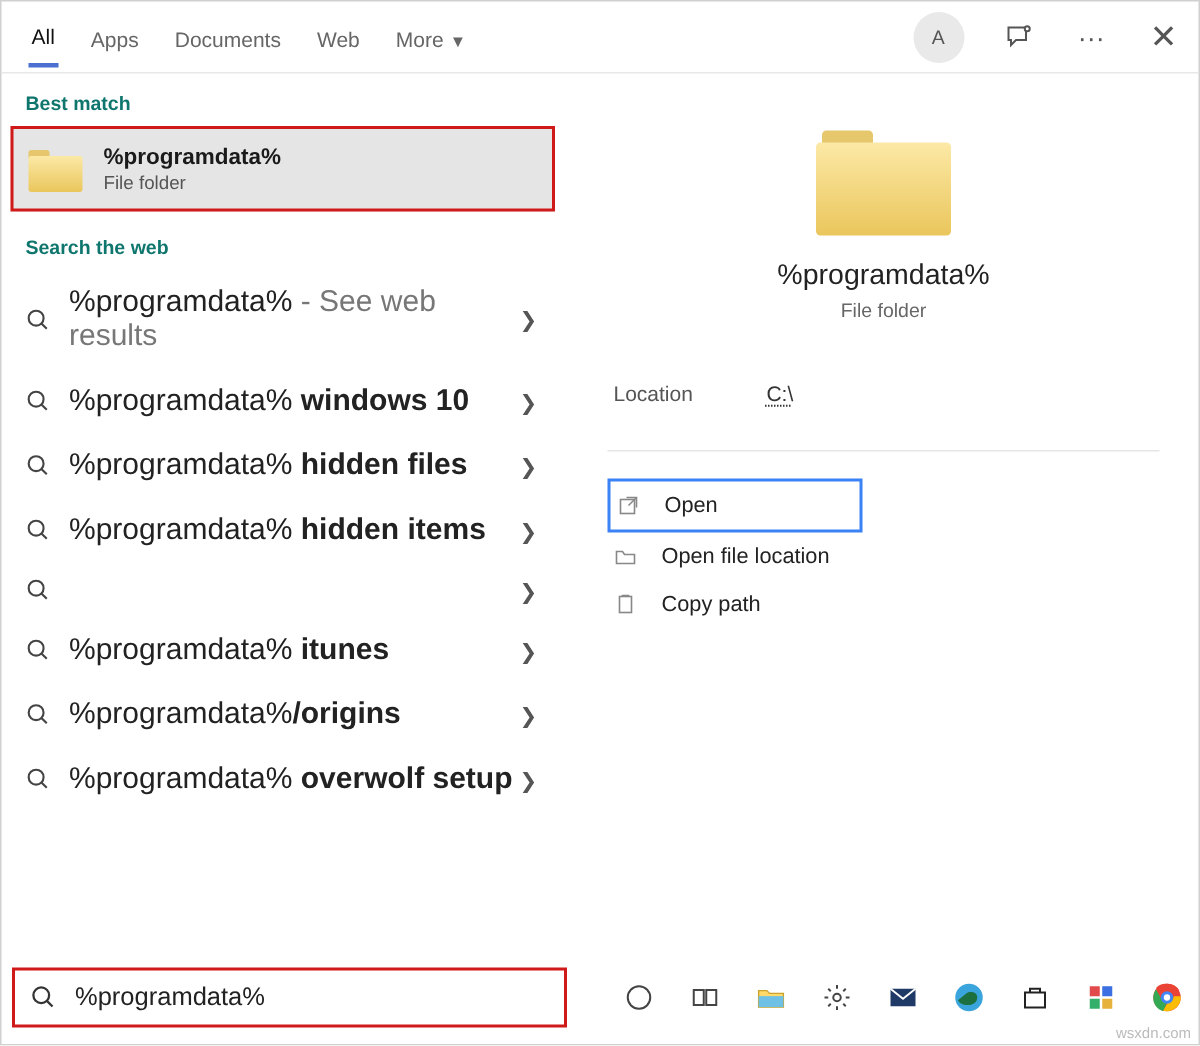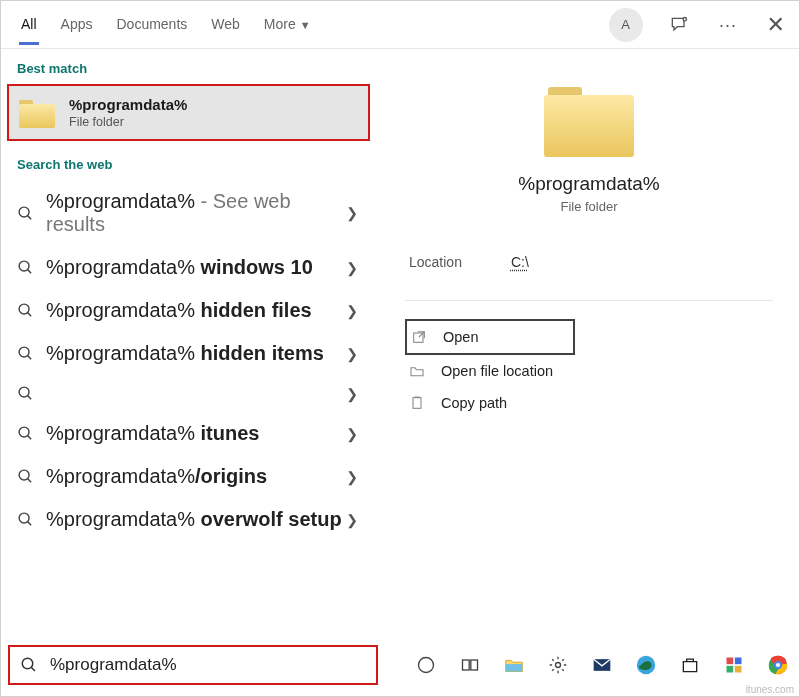--- a/index.html
+++ b/index.html
@@ -20,21 +20,21 @@
     height: 100%;
     border: 1px solid #d0d0d0;
   }
   .header {
     display: flex;
     align-items: center;
     height: 48px;
     padding: 0 10px 0 18px;
     border-bottom: 1px solid #e8e8e8;
   }
-  .tabs { display: flex; gap: 20px; flex: 1; }
+  .tabs { display: flex; gap: 20px; flex: 1; align-items: center; }
   .tab { color: #666; padding: 12px 2px 10px; cursor: default; }
   .tab.active { color: #111; border-bottom: 3px solid #4a6fd0; font-weight: 500; }
   .tab .chev { font-size: 11px; margin-left: 4px; color:#666; }
   .header-right { display:flex; align-items:center; gap: 22px; }
   .avatar { width:34px; height:34px; border-radius:50%; background:#e9e9e9; display:flex; align-items:center; justify-content:center; color:#555; font-size:13px; }
   .icon-btn { color:#555; font-size:18px; line-height:1; padding:4px; }
   .close-x { font-size:22px; font-weight:300; }
 
   .body { display:flex; flex:1; overflow:hidden; }
   .left { width: 378px; display:flex; flex-direction:column; border-right:1px solid #fff;}
@@ -76,21 +76,21 @@
     background:linear-gradient(#fce9a6,#eac65c); border-radius:3px;}
   .hero-title{ font-size:19px; color:#222; margin-top:4px;}
   .hero-sub{ color:#666; font-size:13px; margin-top:4px;}
   .divider{ border-top:1px solid #e6e6e6; margin:30px 0 14px;}
   .loc-row{ display:flex; gap:49px; font-size:14px; color:#555; margin:20px 4px 0;}
   .loc-val{ color:#333; text-decoration: underline dotted; text-underline-offset:3px;}
   .actions{ display:flex; flex-direction:column; margin-top:4px;}
   .action{
     display:flex; align-items:center; gap:14px; padding:8px 4px; font-size:14.5px; color:#222;
   }
-  .action.hl{ border:2px solid #404040; width:170px;}
+  .action.hl{ border:2px solid #3b82f6; width:170px;}
   .action .ico{ width:18px; color:#777; font-size:15px;}
 
   .searchbar{
     position:absolute; left:8px; bottom:12px; width:370px; height:40px;
     border:2px solid #d01919; background:#fff;
     display:flex; align-items:center; padding:0 10px; gap:10px;
   }
   .searchbar input{
     border:none; outline:none; font-size:17px; width:100%; font-family:inherit; color:#222;
   }
@@ -347,13 +347,13 @@
         <circle cx="12" cy="12" r="10" fill="#ea4335"></circle>
         <path d="M12 2a10 10 0 0 1 9 5H12a5 5 0 0 0-4.3 2.5L4 5a10 10 0 0 1 8-3z" fill="#ea4335"></path>
         <path d="M22 12a10 10 0 0 1-13 9.5L13 15a5 5 0 0 0 4-4h5z" fill="#fbbc05"></path>
         <path d="M2 12a10 10 0 0 1 2-6l4 7a5 5 0 0 0 4 3l-3 6A10 10 0 0 1 2 12z" fill="#34a853"></path>
         <circle cx="12" cy="12" r="4.5" fill="#4285f4"></circle>
         <circle cx="12" cy="12" r="2.3" fill="#fff"></circle>
       </svg>
     </div>
 </div>
 
-<div class="watermark">itunes.com</div>
+<div class="watermark">wsxdn.com</div>
 
 </body></html>

